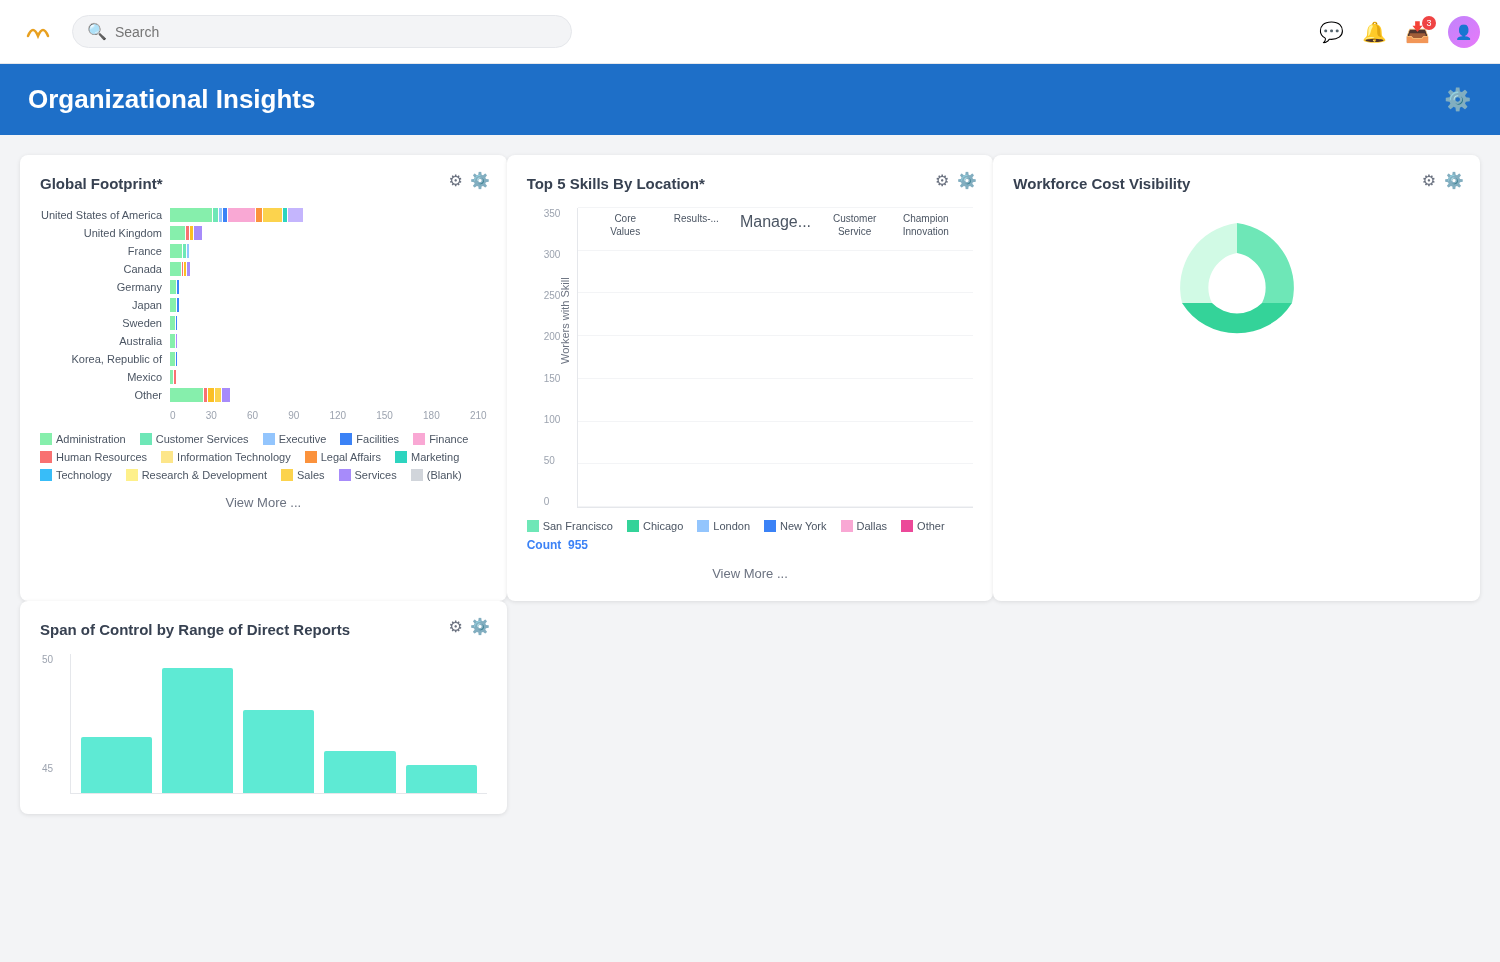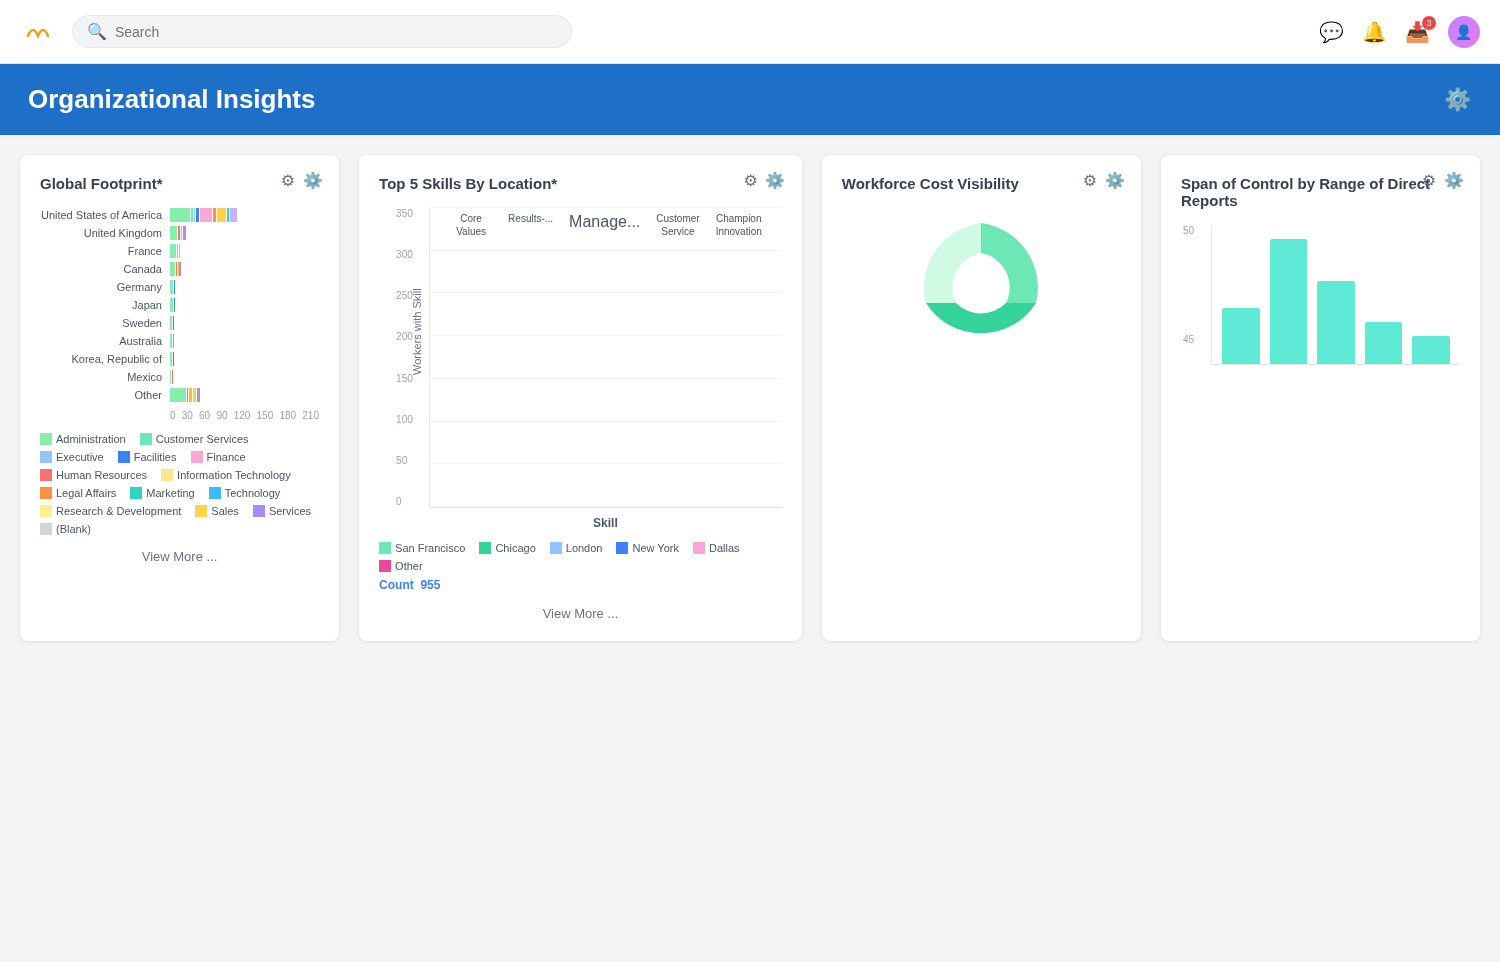--- a/index.html
+++ b/index.html
@@ -75,22 +75,21 @@
       color: white;
       font-size: 26px;
       font-weight: 600;
     }
     .gear-btn { color: white; font-size: 22px; cursor: pointer; }
 
     
     .main-content {
       padding: 20px;
       display: grid;
-      grid-template-columns: 1fr 1fr 1fr 1fr;
-      gap: 20px;
+      grid-template-columns: 1fr 1fr 1fr;
     }
 
     .card {
       background: white;
       border-radius: 8px;
       box-shadow: 0 1px 4px rgba(0,0,0,0.1);
       padding: 20px;
       position: relative;
     }
     .card-title {
@@ -448,21 +447,20 @@
                 <div style="width: 100%; height: 4.34783%; background: rgb(147, 197, 253);"></div>
                 <div style="width: 100%; height: 4.34783%; background: rgb(59, 130, 246);"></div>
                 <div style="width: 100%; height: 4.34783%; background: rgb(249, 168, 212);"></div>
                 <div style="width: 100%; height: 45.2174%; background: rgb(236, 72, 153);"></div>
               </div>
               <div style="font-size: 10px; color: rgb(75, 85, 99); text-align: center; margin-top: 4px; line-height: 1.3; white-space: pre-line;">Champion
 Innovation</div>
             </div>
           </div>
       </div>
-      <div class="skills-x-axis-label">Skill</div>
     </div>
 
     <div class="skills-legend" id="skills-legend" style="margin-top:12px;">
         <div class="skills-legend-item">
           <div style="width:12px;height:12px;background:#6ee7b7;flex-shrink:0;"></div>
           <span>San Francisco</span>
         </div>
         <div class="skills-legend-item">
           <div style="width:12px;height:12px;background:#34d399;flex-shrink:0;"></div>
           <span>Chicago</span>

